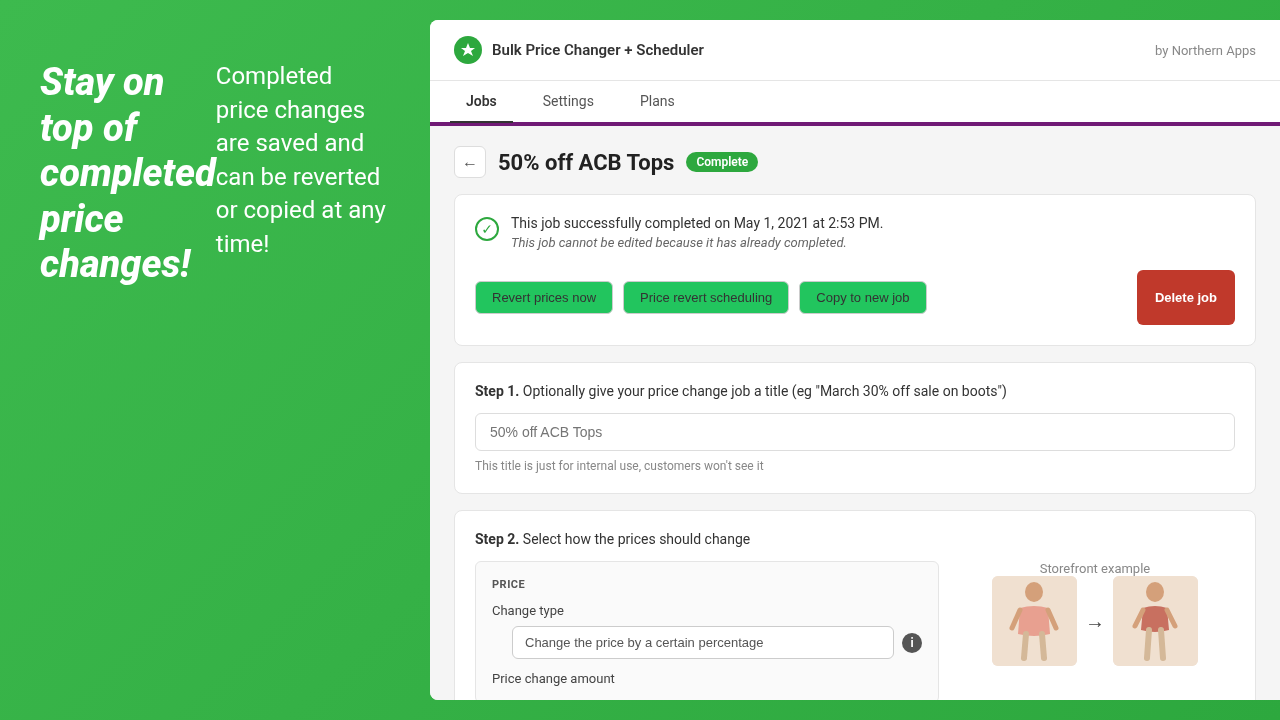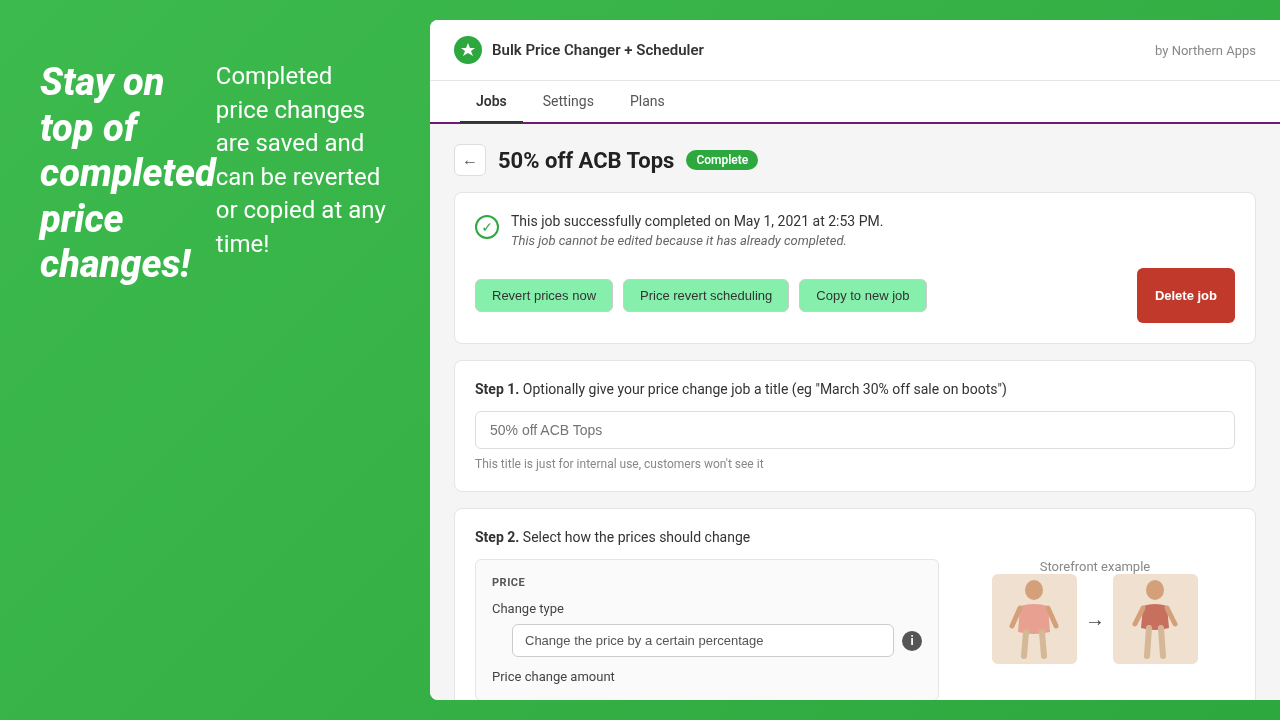--- a/index.html
+++ b/index.html
@@ -79,24 +79,24 @@
       color: #333;
     }
     .app-by {
       font-size: 13px;
       color: #888;
     }
 
     
     .nav-tabs {
       background: white;
-      padding: 0 30px;
-      display: flex;
-      gap: 4px;
-      border-bottom: 2px solid #701a75;
+      padding: 0 20px;
+      display: flex;
+      gap: 14px;
+      border-bottom: 4px solid #701a75;
     }
     .nav-tab {
       padding: 12px 16px;
       font-size: 14px;
       color: #555;
       cursor: pointer;
       border-bottom: 2px solid transparent;
       margin-bottom: -1px;
     }
     .nav-tab.active {
@@ -198,21 +198,21 @@
       margin-top: 12px;
     }
     .action-buttons-left {
       display: flex;
       gap: 10px;
     }
     .btn-outline {
       padding: 8px 16px;
       border: 1px solid #ccc;
       border-radius: 6px;
-      background: #86efac;
+      background: #22c55e;
       font-size: 13px;
       color: #333;
       cursor: pointer;
     }
     .btn-danger {
       padding: 20px 18px;
       border: none;
       border-radius: 6px;
       background: #c0392b;
       color: white;

